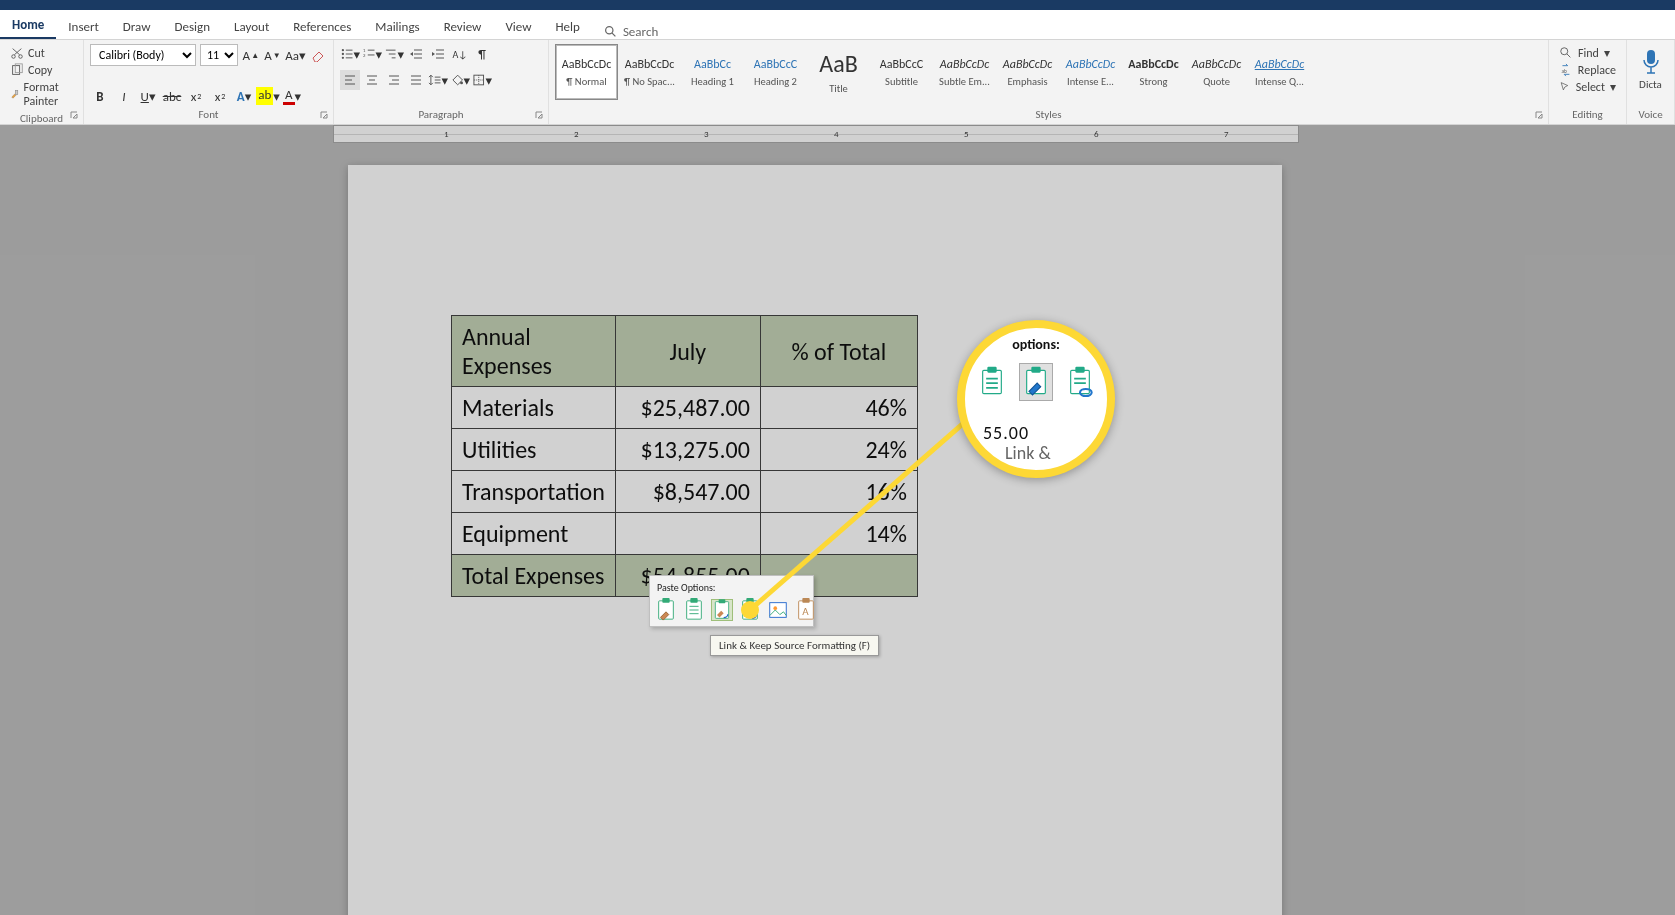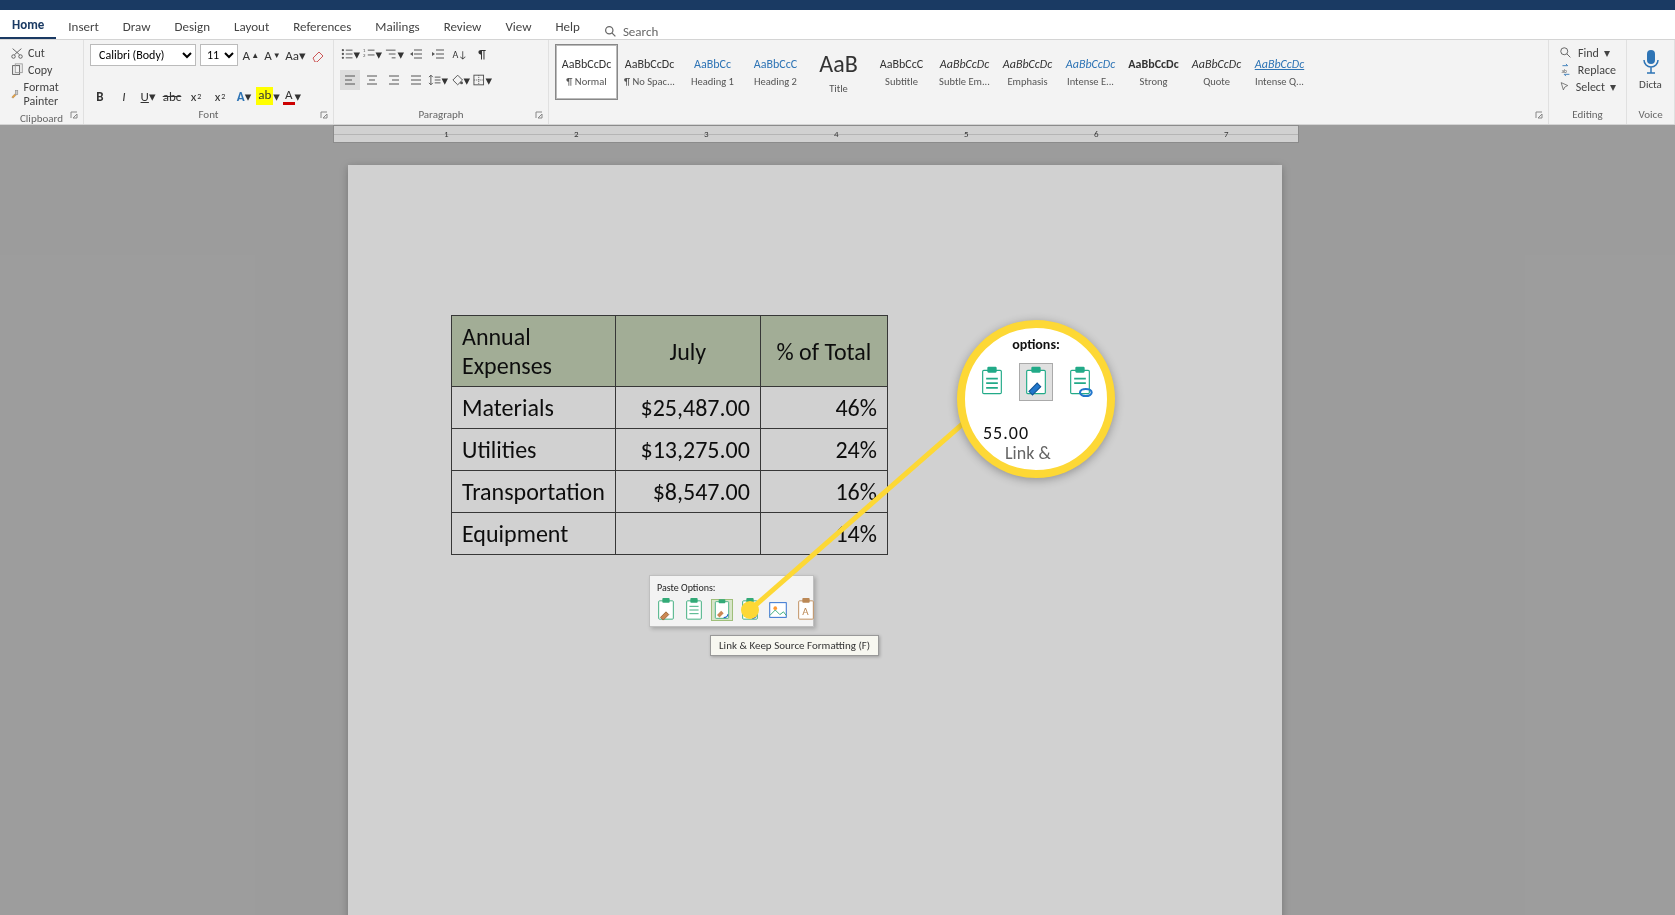--- a/index.html
+++ b/index.html
@@ -340,20 +340,21 @@
           <div class="style-item">
             <div class="style-prev ital">AaBbCcDc</div>
             <div class="style-name">Quote</div>
           </div>
           <div class="style-item">
             <div class="style-prev ital blue under">AaBbCcDc</div>
             <div class="style-name">Intense Q...</div>
           </div>
         </div>
     </div>
+    <div class="group-label">Styles</div>
     <svg class="dialog-launcher" viewBox="0 0 10 10">
         <path d="M1 1h6M1 1v6M3 7l4-4v4h-4z" stroke="#888" fill="none"></path>
       </svg>
   </div>
 
   <div class="group" style="width:78px;position:relative">
     <div class="group-body edit-col">
       <div class="edit-btn"><svg viewBox="0 0 16 16">
             <circle cx="6" cy="6" r="4" fill="none" stroke="#555"></circle>
             <line x1="9" y1="9" x2="13" y2="13" stroke="#555"></line>
@@ -394,21 +395,21 @@
     <span class="ruler-mark" style="left:760px">6</span>
     <span class="ruler-mark" style="left:890px">7</span>
   </div>
 
   <div class="page">
     <table class="exp-table">
       <thead>
         <tr>
           <th class="hdr" style="width:160px">Annual Expenses</th>
           <th style="width:145px">July</th>
-          <th style="width:127px">% of Total</th>
+          <th style="width:157px">% of Total</th>
         </tr>
       </thead>
       <tbody id="exp-body">
           <tr>
             <td class="hdr">Materials</td>
             <td class="num">$25,487.00</td>
             <td class="num">46%</td>
           </tr>
           <tr>
             <td class="hdr">Utilities</td>
@@ -418,20 +419,25 @@
           <tr>
             <td class="hdr">Transportation</td>
             <td class="num">$8,547.00</td>
             <td class="num">16%</td>
           </tr>
           <tr>
             <td class="hdr">Equipment</td>
             <td class="num"></td>
             <td class="num">14%</td>
           </tr>
+          <tr class="total">
+            <td class="hdr">Total Expenses</td>
+            <td class="num">$54,855.00</td>
+            <td class="num"></td>
+          </tr>
         </tbody>
     </table>
   </div>
 
   <div class="paste-pop">
     <div class="pp-title">Paste Options:</div>
     <div class="pp-row">
       <div class="pp-ic">
           <svg class="clip-svg" viewBox="0 0 24 28">
             <rect x="4" y="4" width="16" height="20" rx="1" fill="#fff" stroke="#3a7"></rect>

